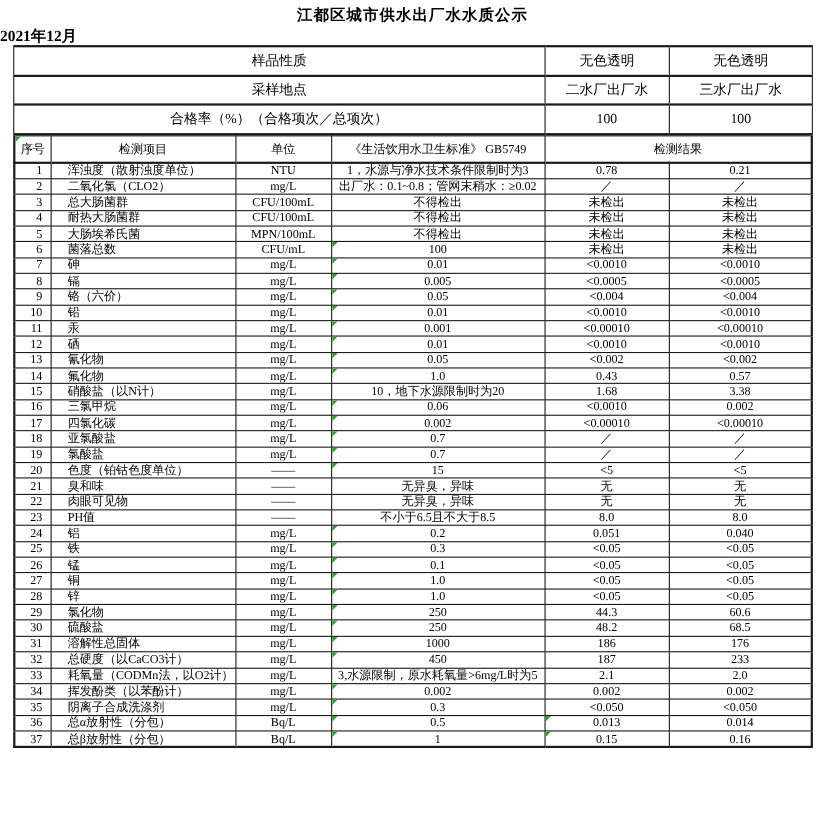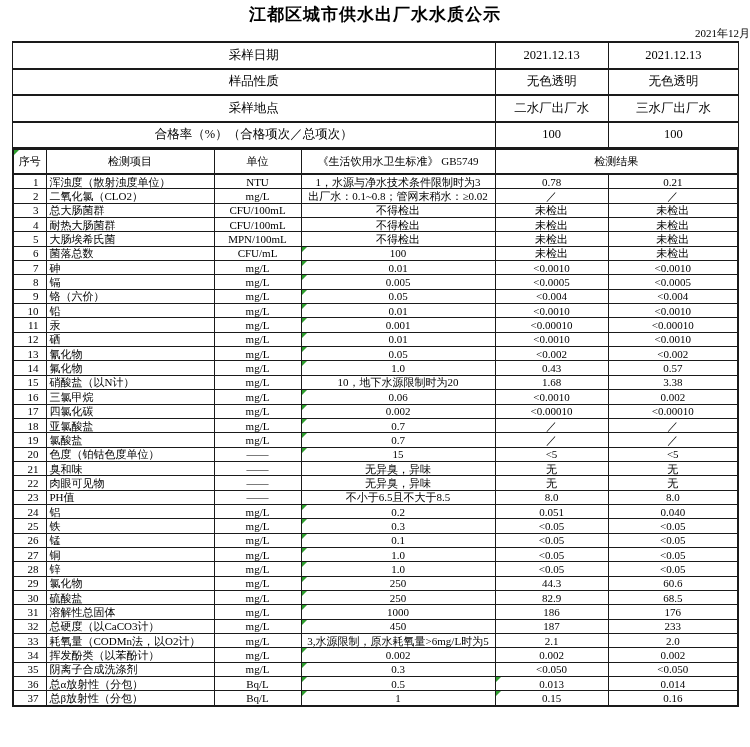--- a/index.html
+++ b/index.html
@@ -6,31 +6,31 @@
   .page{
     position:relative;
     width:750px;height:747px;
     background:#ffffff;
     color:#000000;
     font-family:"Liberation Serif","DejaVu Serif",serif;
     overflow:hidden;
   }
   .title{
     text-align:center;
-    font-family:Liberation Sans, sans-serif;
+    font-family:Liberation Mono, monospace;
     font-weight:bold;
-    font-size:17px;
+    font-size:14px;
     line-height:24px;
     padding-top:3px;
     letter-spacing:1px;
   }
   .subtitle{
-    text-align:right;
-    font-size:11px;
-    font-weight:normal;
+    text-align:left;
+    font-size:14px;
+    font-weight:bold;
     line-height:13px;
   }
   table{
     border-collapse:collapse;
     table-layout:fixed;
     margin-left:12px;
     width:727px;
   }
   td,th{
     border:1px solid #1a1a1a;
@@ -51,21 +51,21 @@
   .main-table th{
     height:23px;
     font-size:11px;
     border-bottom-width:2px;
   }
   .main-table td{
     height:13.35px;
     font-size:11px;
     line-height:12px;
   }
-  .main-table .c-item{text-align:left;padding-left:3px;}
+  .main-table .c-item{text-align:left;padding-left:15px;}
   .main-table .c-no{text-align:right;padding-right:7px;}
   .outer-l{border-left-width:2px;}
   .outer-r{border-right-width:2px;}
   .outer-b{border-bottom-width:2px;}
   
   .flag::before{
     content:"";
     position:absolute;
     top:0;left:0;
     width:0;height:0;
@@ -81,25 +81,20 @@
   <div class="title">江都区城市供水出厂水水质公示</div>
   <div class="subtitle">2021年12月</div>
 
   <table class="info-table">
     <colgroup>
         <col style="width:482px">
         <col style="width:113px">
         <col style="width:130px">
       </colgroup>
     <tbody>
-        <tr>
-      <td class="outer-l">采样日期</td>
-      <td>2021.12.13</td>
-      <td class="outer-r">2021.12.13</td>
-    </tr>
     <tr>
       <td class="outer-l">样品性质</td>
       <td>无色透明</td>
       <td class="outer-r">无色透明</td>
     </tr>
     <tr>
       <td class="outer-l">采样地点</td>
       <td>二水厂出厂水</td>
       <td class="outer-r">三水厂出厂水</td>
     </tr>
@@ -360,21 +355,21 @@
       <td class="c-unit">mg/L</td>
       <td class="c-std flag">250</td>
       <td class="c-r1">44.3</td>
       <td class="c-r2 outer-r">60.6</td>
     </tr>
         <tr>
       <td class="c-no outer-l">30</td>
       <td class="c-item">硫酸盐</td>
       <td class="c-unit">mg/L</td>
       <td class="c-std flag">250</td>
-      <td class="c-r1">82.9</td>
+      <td class="c-r1">48.2</td>
       <td class="c-r2 outer-r">68.5</td>
     </tr>
         <tr>
       <td class="c-no outer-l">31</td>
       <td class="c-item">溶解性总固体</td>
       <td class="c-unit">mg/L</td>
       <td class="c-std flag">1000</td>
       <td class="c-r1">186</td>
       <td class="c-r2 outer-r">176</td>
     </tr>

